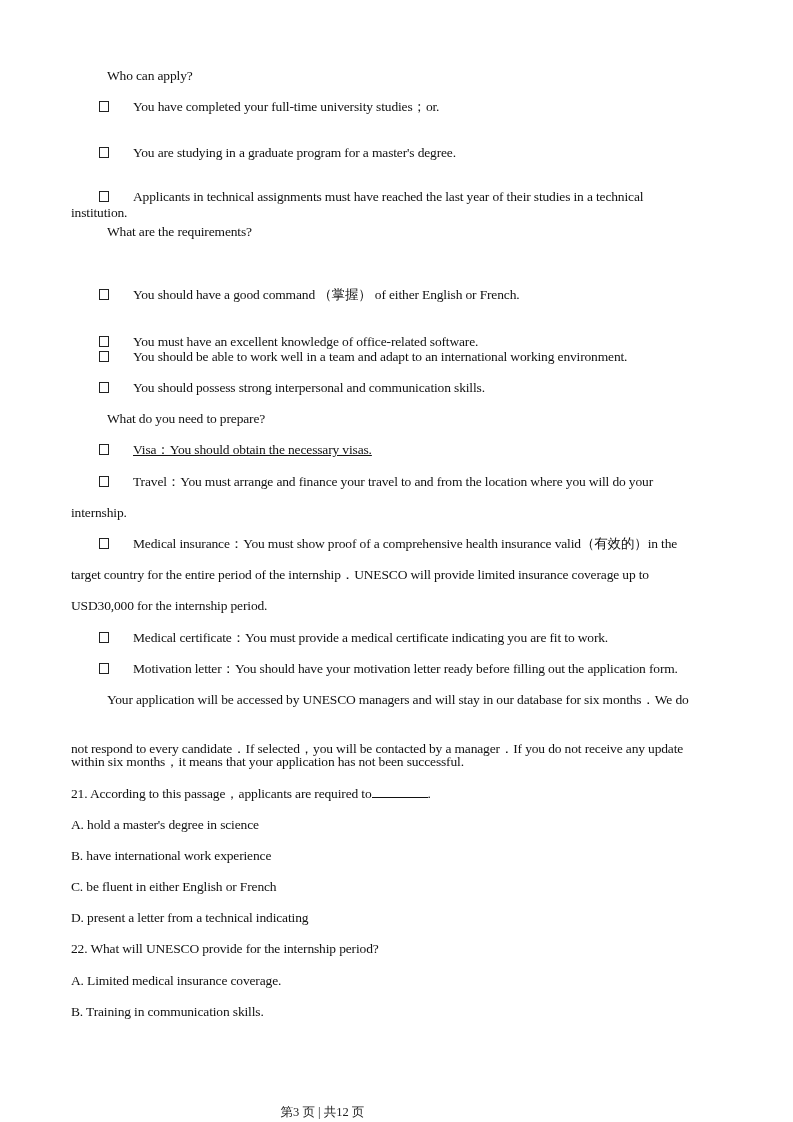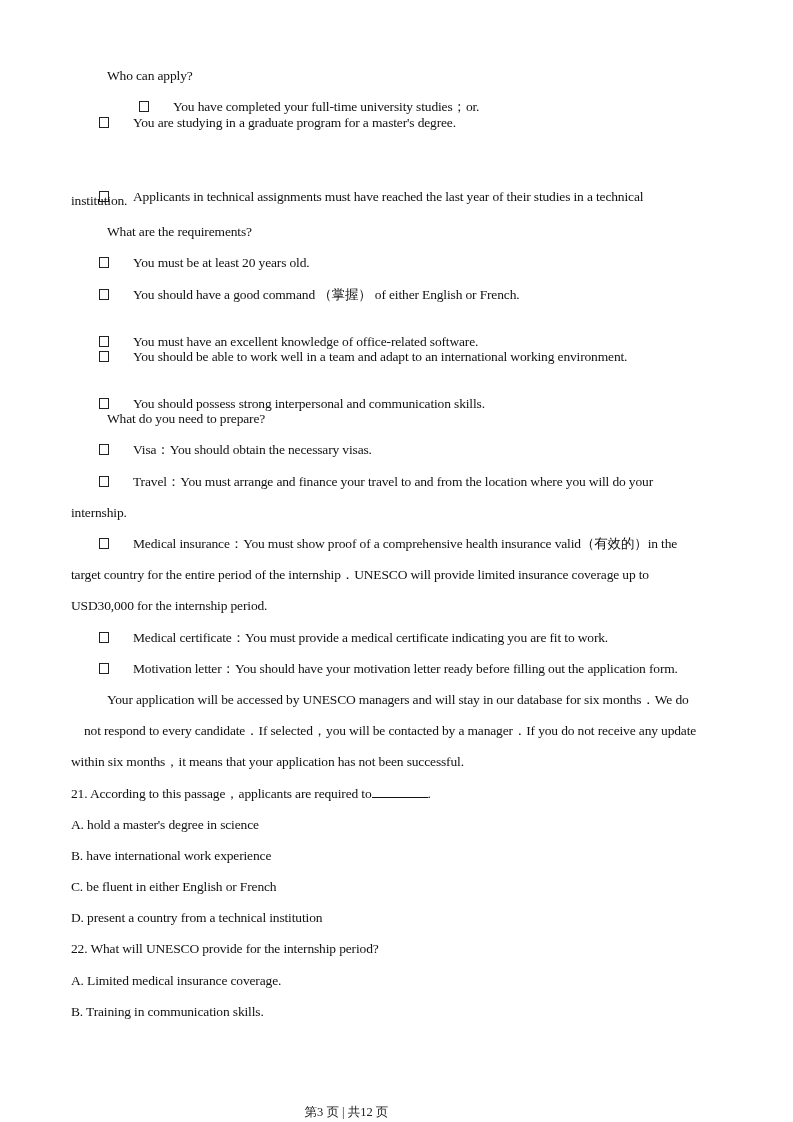--- a/index.html
+++ b/index.html
@@ -7,89 +7,86 @@
       width: 793px; height: 1122px; position: relative; overflow: hidden;
       font-family: "Liberation Serif", "DejaVu Serif", serif;
       color: #111111; font-size: 13.5px;
     }
     .page { position: absolute; left: 0; top: 0; width: 793px; height: 1122px; }
     .line { position: absolute; left: 71px; white-space: nowrap; line-height: 18px; letter-spacing: -0.15px; }
     .indent { left: 99px; margin-left: 8px; }
     .bullet-row { position: absolute; left: 99px; white-space: nowrap; line-height: 18px; letter-spacing: -0.15px; }
     .bullet { display: inline-block; width: 10px; height: 11px; border: 1px solid #222; box-sizing: border-box; vertical-align: -1px; margin-right: 24px; }
     .blank { display: inline-block; width: 56px; border-bottom: 1.3px solid #111; height: 12px; vertical-align: baseline; }
-    .footer { position: absolute; left: 0; width: 645px; top: 1104px; text-align: center; font-size: 12.5px; color: #222; padding-left: 24px; }
+    .footer { position: absolute; left: 0; width: 645px; top: 1104px; text-align: center; font-size: 12.5px; color: #222; }
   </style>
 </head>
 <body>
 
 <div class="page">
 
   <div class="line indent" style="top:67px;">Who can apply?</div>
 
-  <div class="bullet-row" style="top:98px;margin-left:40px;">
+  <div class="bullet-row" style="top:98px;">
     <span class="bullet"></span><span>You have completed your full-time university studies；or.</span>
   </div>
-  <div class="bullet-row" style="top:114px;text-align:center;">
+  <div class="bullet-row" style="top:144px;text-align:center;">
     <span class="bullet"></span><span>You are studying in a graduate program for a master's degree.</span>
   </div>
   <div class="bullet-row" style="top:161px;margin-top:27px;">
     <span class="bullet"></span><span>Applicants in technical assignments must have reached the last year of their studies in a technical</span>
   </div>
-  <div class="line" style="top:192px;">institution.</div>
+  <div class="line" style="top:204px;">institution.</div>
 
   <div class="line indent" style="top:223px;">What are the requirements?</div>
 
-  <div class="bullet-row" style="top:254px;">
-    <span class="bullet"></span><span>You must be at least 20 years old.</span>
-  </div>
   <div class="bullet-row" style="top:286px;">
     <span class="bullet"></span><span>You should have a good command （掌握） of either English or French.</span>
   </div>
   <div class="bullet-row" style="top:333px;">
     <span class="bullet"></span><span>You must have an excellent knowledge of office-related software.</span>
   </div>
   <div class="bullet-row" style="top:348px;">
     <span class="bullet"></span><span>You should be able to work well in a team and adapt to an international working environment.</span>
   </div>
-  <div class="bullet-row" style="top:379px;margin-top:16px;">
+  <div class="bullet-row" style="top:379px;">
     <span class="bullet"></span><span>You should possess strong interpersonal and communication skills.</span>
   </div>
 
   <div class="line indent" style="top:410px;">What do you need to prepare?</div>
 
-  <div class="bullet-row" style="top:441px;">
+  <div class="bullet-row" style="top:441px;text-decoration:underline;">
     <span class="bullet"></span><span>Visa：You should obtain the necessary visas.</span>
   </div>
   <div class="bullet-row" style="top:473px;">
     <span class="bullet"></span><span>Travel：You must arrange and finance your travel to and from the location where you will do your</span>
   </div>
   <div class="line" style="top:504px;">internship.</div>
   <div class="bullet-row" style="top:535px;">
     <span class="bullet"></span><span>Medical insurance：You must show proof of a comprehensive health insurance valid（有效的）in the</span>
   </div>
   <div class="line" style="top:566px;">target country for the entire period of the internship．UNESCO will provide limited insurance coverage up to</div>
   <div class="line" style="top:597px;">USD30,000 for the internship period.</div>
   <div class="bullet-row" style="top:660px;">
     <span class="bullet"></span><span>Motivation letter：You should have your motivation letter ready before filling out the application form.</span>
   </div>
   <div class="bullet-row" style="top:629px;">
     <span class="bullet"></span><span>Medical certificate：You must provide a medical certificate indicating you are fit to work.</span>
   </div>
 
   <div class="line indent" style="top:691px;text-align:center;">Your application will be accessed by UNESCO managers and will stay in our database for six months．We do</div>
-  <div class="line" style="top:722px;margin-left:13px;">not respond to every candidate．If selected，you will be contacted by a manager．If you do not receive any update</div>
+  <div class="line" style="top:740px;">not respond to every candidate．If selected，you will be contacted by a manager．If you do not receive any update</div>
   <div class="line" style="top:753px;">within six months，it means that your application has not been successful.</div>
 
   <div class="line" style="top:785px;">
     <span>21. According to this passage，applicants are required to</span><span class="blank"></span><span>.</span>
   </div>
   <div class="line" style="top:816px;">A. hold a master's degree in science</div>
   <div class="line" style="top:847px;">B. have international work experience</div>
   <div class="line" style="top:878px;">C. be fluent in either English or French</div>
-  <div class="line" style="top:909px;">D. present a country from a technical institution</div>
+  <div class="line" style="top:909px;">D. present a letter from a technical indicating</div>
 
   <div class="line" style="top:940px;">22. What will UNESCO provide for the internship period?</div>
   <div class="line" style="top:972px;">A. Limited medical insurance coverage.</div>
   <div class="line" style="top:1003px;">B. Training in communication skills.</div>
 
   <div class="footer">第3 页 | 共12 页</div>
 </div>
 
 </body></html>

